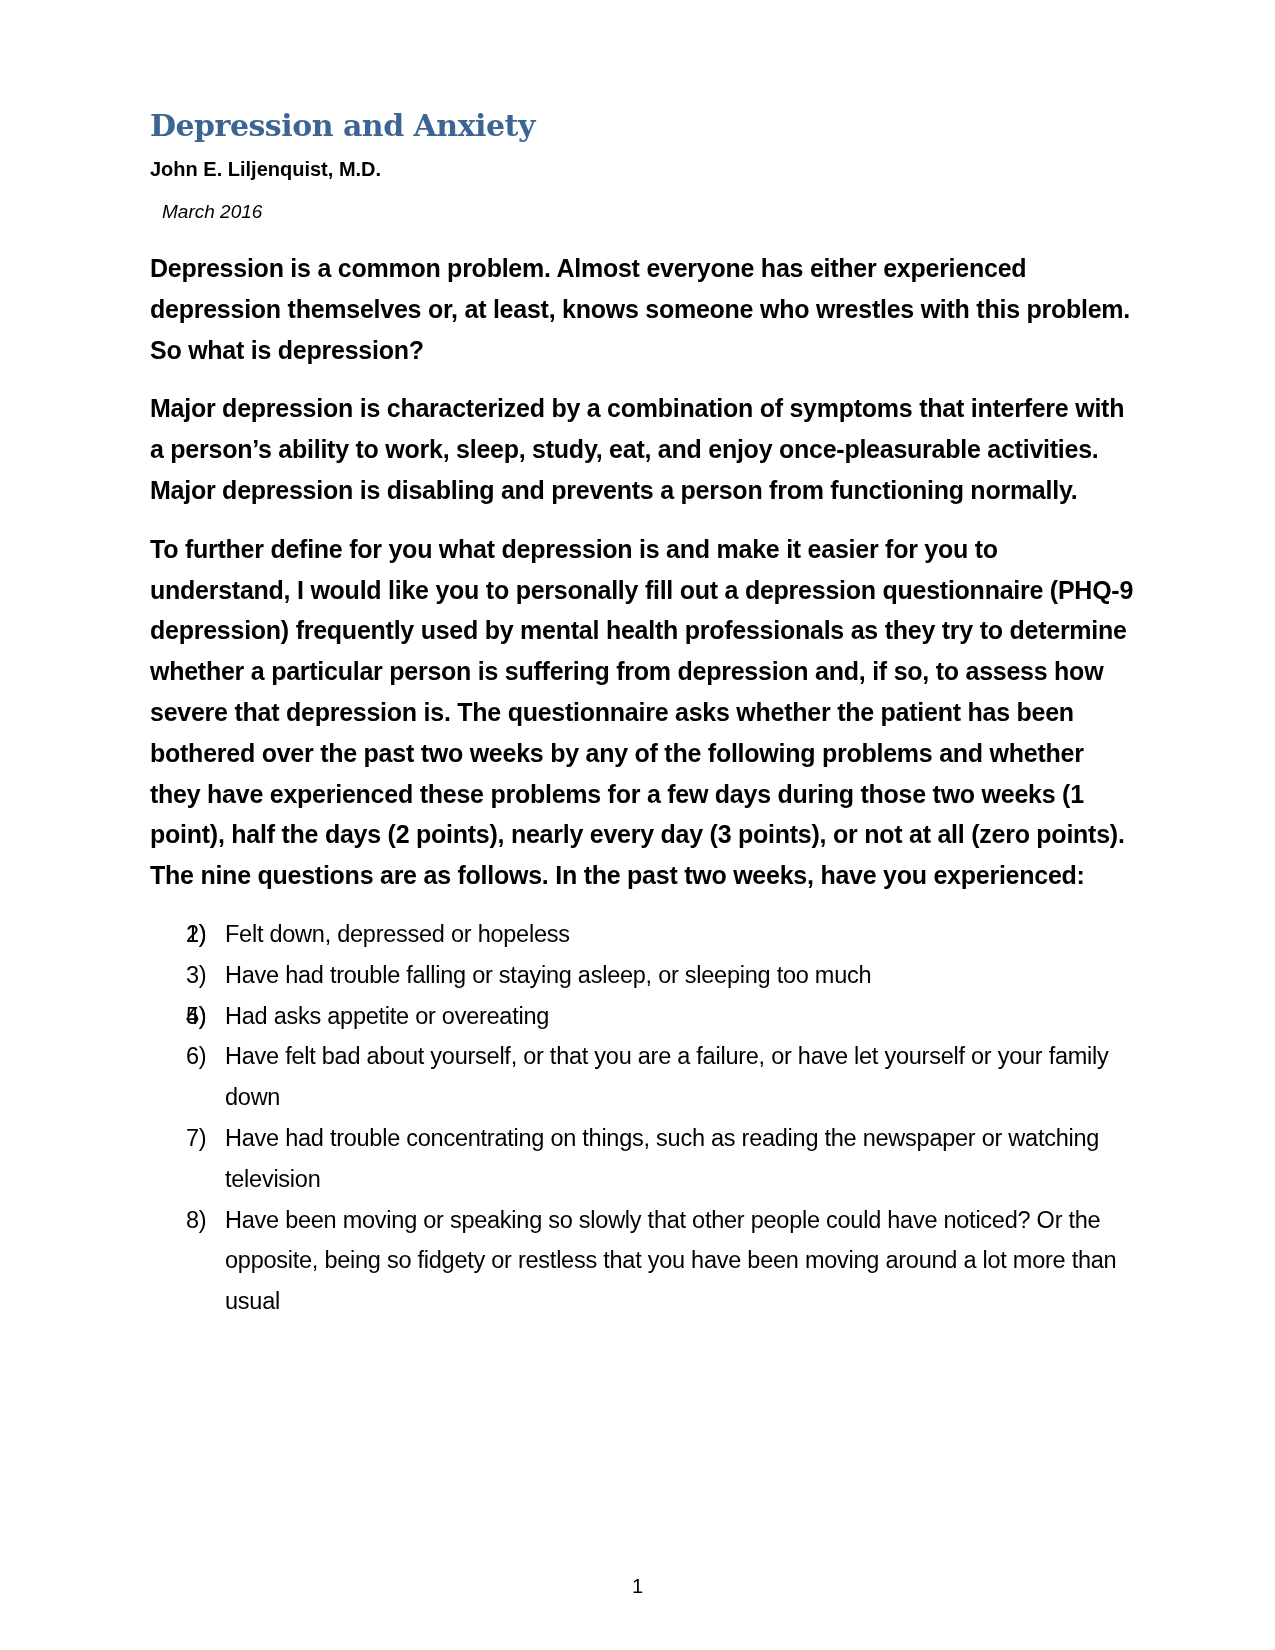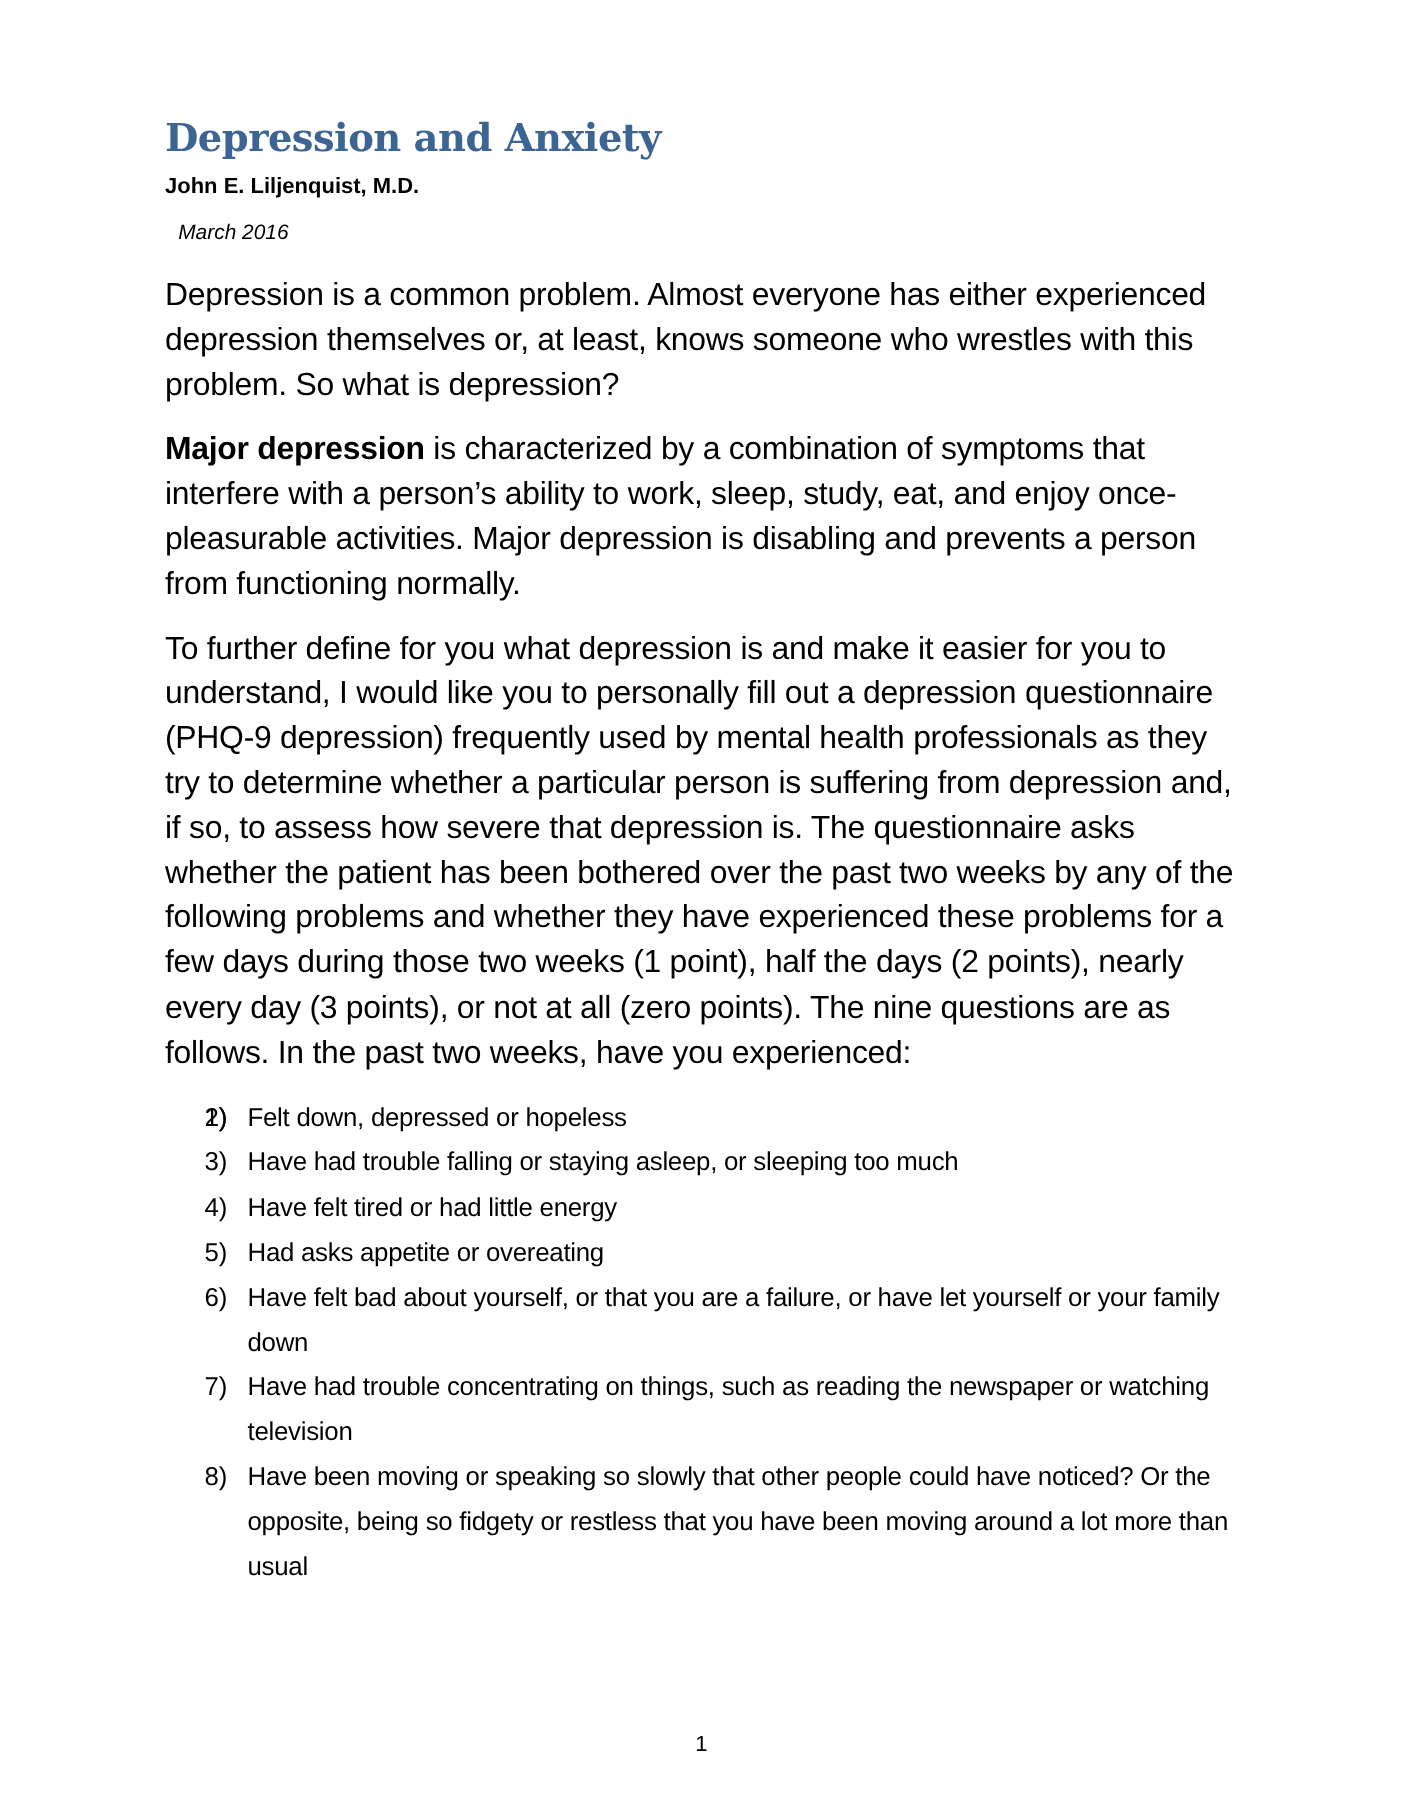--- a/index.html
+++ b/index.html
@@ -1,25 +1,25 @@
 <!DOCTYPE html>
 <html><head>
   <meta charset="utf-8">
   <style>
     html, body { margin: 0; padding: 0; background: #ffffff; }
     body { width: 1275px; height: 1650px; position: relative; overflow: hidden;
            font-family: "Liberation Sans", sans-serif; color: #000; }
     .page { position: absolute; left: 150px; top: 100px; width: 985px; }
-    .title { font-family: "DejaVu Serif", "Liberation Serif", serif; font-size: 35px;
+    .title { font-family: "DejaVu Serif", "Liberation Serif", serif; font-size: 30px;
              color: #3d6594; margin: 0; line-height: 52px; letter-spacing: -0.5px; }
     .author { font-family: "Liberation Sans", sans-serif; font-weight: bold; font-size: 20px;
               margin: 2px 0 0 0; line-height: 30px; }
     .date { font-family: "Liberation Sans", sans-serif; font-style: italic; font-size: 19px;
             margin: 12px; line-height: 32px; }
-    .para { font-size: 29px; line-height: 40.8px; margin: 0; letter-spacing: -0.25px; }
+    .para { font-size: 25px; line-height: 40.8px; margin: 0; letter-spacing: -0.25px; font-weight: bold; }
     .para.p1 { margin-top: 20px; }
     .para.p2 { margin-top: 18px; }
     .para.p3 { margin-top: 18px; }
     .list { list-style: none; padding: 0; margin: 18px 0 0 0; }
     .list li { position: relative; padding-left: 75px; font-size: 23.5px; line-height: 40.8px;
                letter-spacing: -0.25px; }
     .list .num { position: absolute; left: 36px; top: 0; }
     .page-number { position: absolute; top: 1575px; left: 0; width: 1275px; text-align: center;
                    font-size: 20px; font-family: "Liberation Sans", sans-serif; }
   </style>
@@ -34,21 +34,21 @@
   <p class="para p1">Depression is a common problem.  Almost everyone has either experienced depression themselves or, at least, knows someone who wrestles with this problem.  So what is depression?</p>
 
   <p class="para p2"><b>Major depression</b><span> is characterized by a combination of symptoms that interfere with a person’s ability to work, sleep, study, eat, and enjoy once-pleasurable activities.  Major depression is disabling and prevents a person from functioning normally.</span></p>
 
   <p class="para p3">To further define for you what depression is and make it easier for you to understand, I would like you to personally fill out a depression questionnaire (PHQ-9 depression) frequently used by mental health professionals as they try to determine whether a particular person is suffering from depression and, if so, to assess how severe that depression is.  The questionnaire asks whether the patient has been bothered over the past two weeks by any of the following problems and whether they have experienced these problems for a few days during those two weeks (1 point), half the days (2 points), nearly every day (3 points), or not at all (zero points).  The nine questions are as follows.  In the past two weeks, have you experienced:</p>
 
   <ol class="list">
     <li><span class="num">1)</span></li>
     <li><span class="num">2)</span><span>Felt down, depressed or hopeless</span></li>
     <li><span class="num">3)</span><span>Have had trouble falling or staying asleep, or sleeping too much</span></li>
-    <li><span class="num">4)</span><span>Have felt tired or had little energy</span></li>
+    <li><span class="num">4)</span></li>
     <li><span class="num">5)</span><span>Had asks appetite or overeating</span></li>
     <li><span class="num">6)</span><span>Have felt bad about yourself, or that you are a failure, or have let yourself or your family down</span></li>
     <li><span class="num">7)</span><span>Have had trouble concentrating on things, such as reading the newspaper or watching television</span></li>
     <li><span class="num">8)</span><span>Have been moving or speaking so slowly that other people could have noticed?  Or the opposite, being so fidgety or restless that you have been moving around a lot more than usual</span></li>
   </ol>
 </div>
 
 <div class="page-number">1</div>
 
 </body></html>

